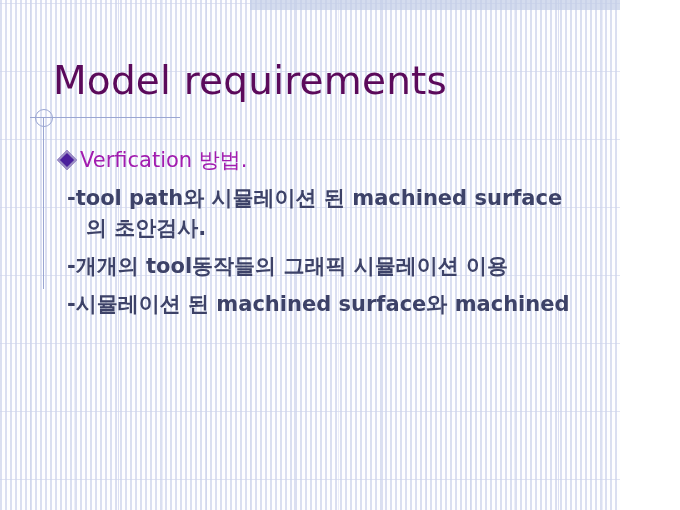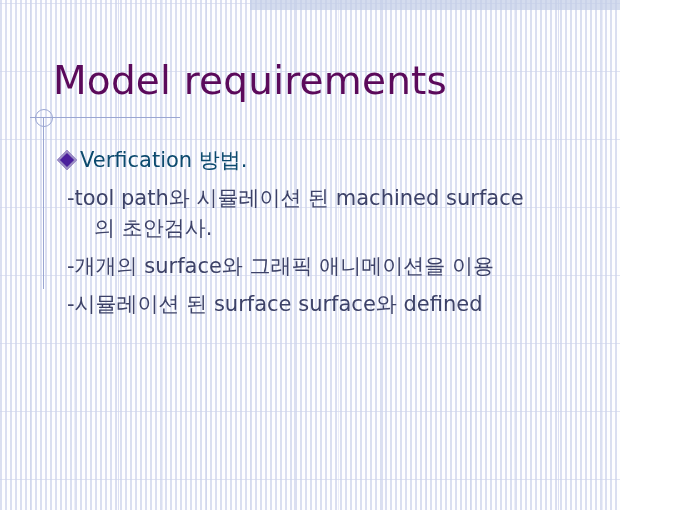--- a/index.html
+++ b/index.html
@@ -123,21 +123,21 @@
     left: 60px;
     top: 145px;
     width: 600px;
   }
 
   .lvl1 {
     display: flex;
     align-items: flex-start;
     font-size: 21px;
     line-height: 30px;
-    color: #0c4a6e;
+    color: #a21caf;
     margin-bottom: 6px;
   }
   .lvl1 .bullet-diamond {
     flex: 0 0 auto;
     width: 14px;
     height: 14px;
     margin-top: 8px;
     margin-right: 2px;
     background: #4b1f9c;
     border: 2px solid #9b8ec4;
@@ -148,27 +148,28 @@
     margin-left: 4px;
   }
 
   .lvl2 {
     font-size: 21px;
     line-height: 30px;
     color: #3d4268;
     margin-top: 8px;
     padding-left: 7px;
     text-indent: 0;
+    font-weight: bold;
   }
   .lvl2 .dash {
     color: #3d4268;
   }
   .lvl2 .cont {
     display: block;
-    padding-left: 27px;
+    padding-left: 19px;
   }
 
   .ko { font-family: "DejaVu Sans", "Liberation Sans", sans-serif; }
 </style>
 </head>
 <body>
 
 <div id="slide">
 
   <div class="grid-layer grid-major"></div>
@@ -190,22 +191,22 @@
       <span class="bullet-diamond"></span>
       <span class="lvl1-text ko">Verfication 방법.</span>
     </div>
 
     <div class="lvl2">
       <span class="dash">-</span><span class="ko">tool path와 시뮬레이션 된 machined surface</span>
       <span class="cont ko">의 초안검사.</span>
     </div>
 
     <div class="lvl2">
-      <span class="dash">-</span><span class="ko">개개의 surface와 그래픽 애니메이션을 이용</span>
+      <span class="dash">-</span><span class="ko">개개의 tool동작들의 그래픽 시뮬레이션 이용</span>
     </div>
 
     <div class="lvl2">
-      <span class="dash">-</span><span class="ko">시뮬레이션 된 surface surface와 defined</span>
+      <span class="dash">-</span><span class="ko">시뮬레이션 된 machined surface와 machined</span>
     </div>
 
 
   </div>
 </div>
 
 </body></html>

